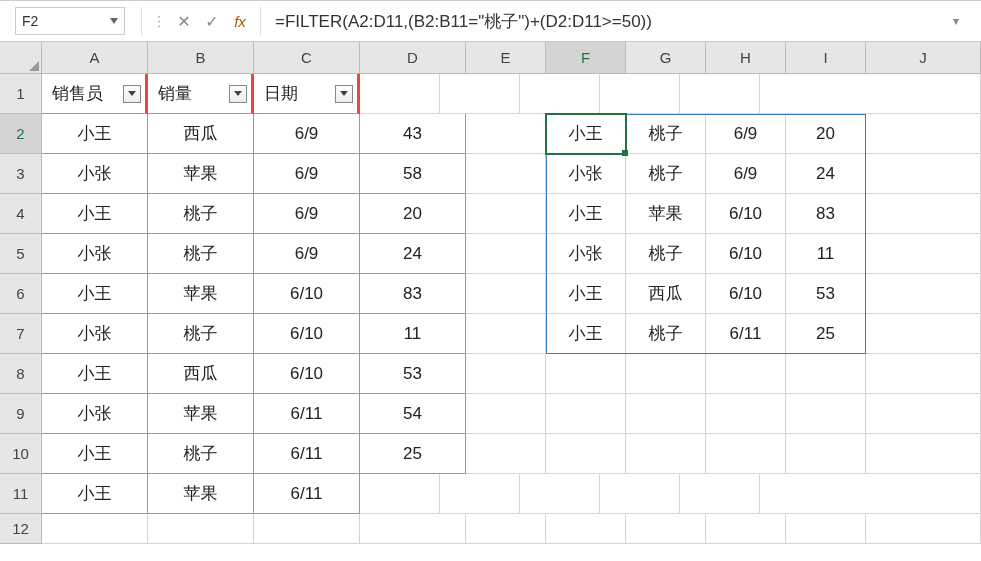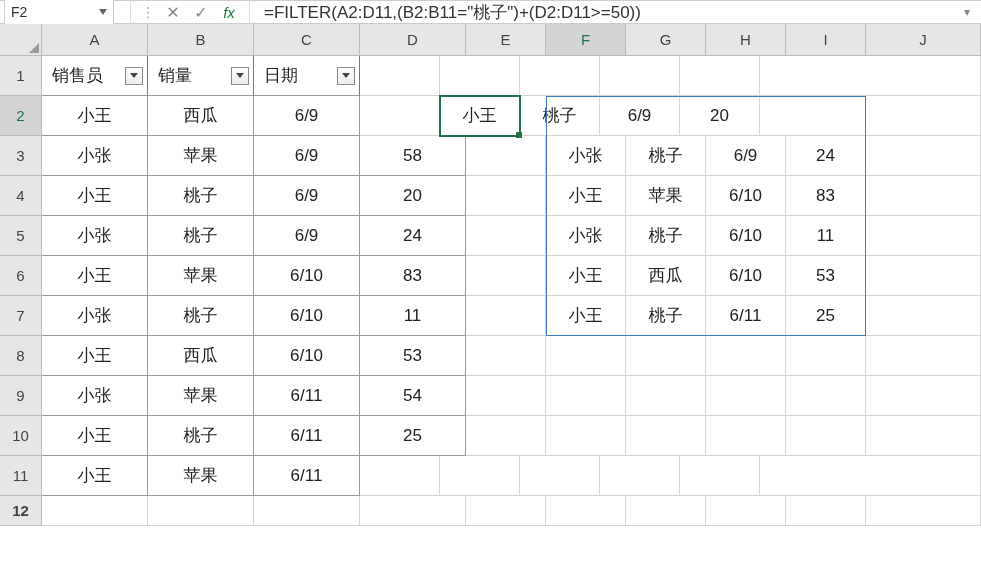--- a/index.html
+++ b/index.html
@@ -9,27 +9,27 @@
     background: #fff;
     color: #333;
     width: 981px;
     height: 561px;
     overflow: hidden;
     position: relative;
   }
 
   
   .formula-row {
-    height: 24px;
+    height: 42px;
     display: flex;
     align-items: center;
     border-top: 1px solid #ccc;
     border-bottom: 1px solid #ccc;
     background: #fff;
-    padding: 0 4px;
+    padding: 0 15px;
   }
   .name-box {
     width: 110px;
     height: 28px;
     border: 1px solid #ccc;
     display: flex;
     align-items: center;
     justify-content: space-between;
     padding: 0 6px;
     font-size: 14px;
@@ -57,21 +57,21 @@
     width: 28px;
     height: 28px;
     display: flex;
     align-items: center;
     justify-content: center;
     color: #888;
     font-size: 16px;
   }
   .fb-fx {
     font-style: italic;
-    color: #15803d;
+    color: #a16207;
     font-size: 15px;
   }
   .formula-input {
     flex: 1;
     height: 28px;
     border: none;
     outline: none;
     font-size: 17px;
     padding: 0 8px;
     color: #333;
@@ -157,21 +157,21 @@
     color: #222;
     position: relative;
     background: #fff;
   }
   .cell.databorder-right { border-right: 1px solid #999; }
   .cell.databorder-bottom { border-bottom: 1px solid #999; }
 
   .filter-cell {
     justify-content: space-between;
     padding: 0 4px 0 10px;
-    border-right: 1px solid #ef4444;
+    border-right: 3px solid #ef4444;
     border-bottom: 1px solid #999;
   }
   .filter-btn {
     width: 18px;
     height: 18px;
     border: 1px solid #888;
     background: linear-gradient(#fdfdfd,#ececec);
     display: flex;
     align-items: center;
     justify-content: center;
@@ -274,20 +274,21 @@
     <div class="cell cH"></div>
     <div class="cell cI"></div>
     <div class="cell cJ"></div>
   </div>
 
   <div class="row">
     <div class="row-head active">2</div>
     <div class="cell cA databorder-right databorder-bottom">小王</div>
     <div class="cell cB databorder-right databorder-bottom">西瓜</div>
     <div class="cell cC databorder-right databorder-bottom">6/9</div>
+    <div class="cell cD databorder-right databorder-bottom">43</div>
     <div class="cell cE"></div>
     <div class="cell cF sel-cell">
         <span>小王</span>
         <span class="sel-handle"></span>
       </div>
     <div class="cell cG">桃子</div>
     <div class="cell cH">6/9</div>
     <div class="cell cI">20</div>
     <div class="cell cJ"></div>
   </div>
@@ -410,21 +411,21 @@
     <div class="cell cB databorder-right databorder-bottom">苹果</div>
     <div class="cell cC databorder-right databorder-bottom">6/11</div>
     <div class="cell cE"></div>
     <div class="cell cF"></div>
     <div class="cell cG"></div>
     <div class="cell cH"></div>
     <div class="cell cI"></div>
     <div class="cell cJ"></div>
   </div>
 
-  <div class="row" style="height:30px;font-weight:bold;">
+  <div class="row" style="height:30px;">
     <div class="row-head">12</div>
     <div class="cell cA"></div>
     <div class="cell cB"></div>
     <div class="cell cC"></div>
     <div class="cell cD"></div>
     <div class="cell cE"></div>
     <div class="cell cF"></div>
     <div class="cell cG"></div>
     <div class="cell cH"></div>
     <div class="cell cI"></div>

